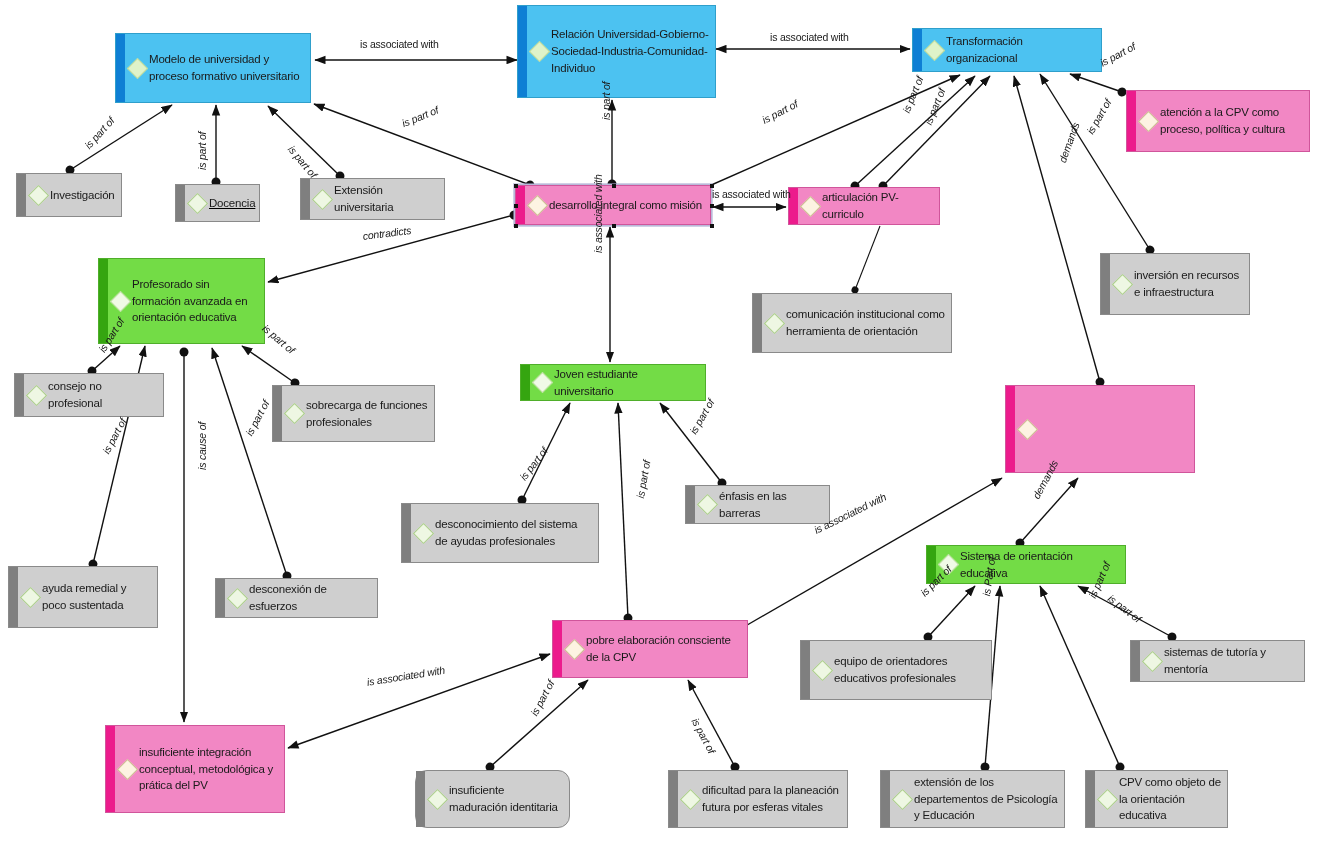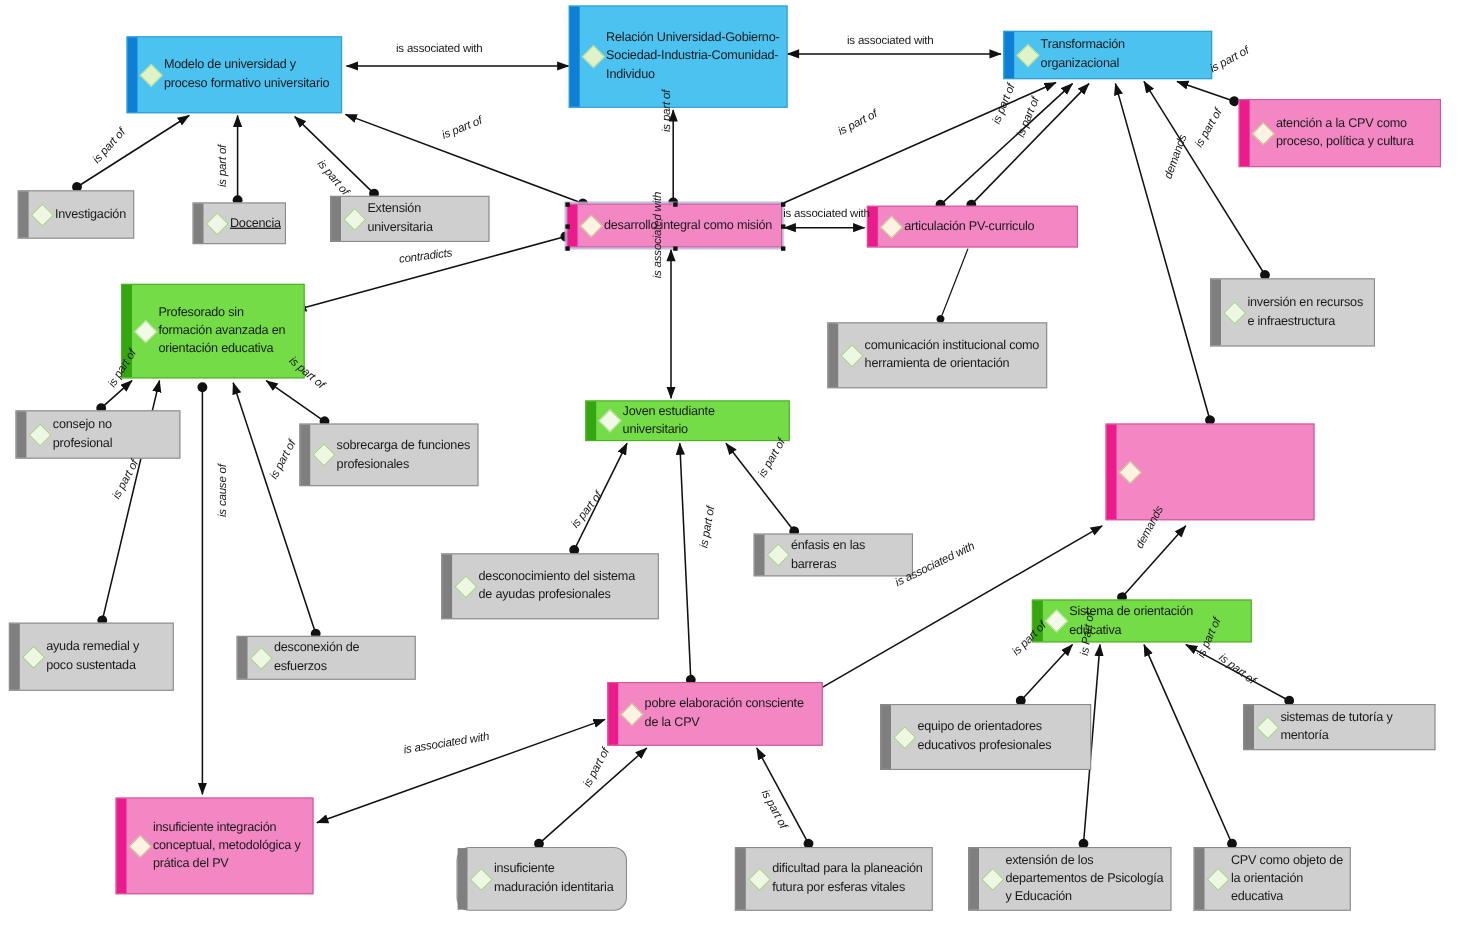--- a/index.html
+++ b/index.html
@@ -16,21 +16,21 @@
   
   .n-blue{background:#4cc2f1;border-color:#2f9fcb;}
   .n-blue .bar{background:#0e7fd4;}
   .n-blue .dia{background:#dff3c9;border-color:#b9d99a;}
   .n-gray{background:#cfcfcf;border-color:#8a8a8a;}
   .n-gray .bar{background:#7f7f7f;}
   .n-gray .dia{background:#eef7e3;border-color:#a9cd88;}
   .n-pink{background:#f287c4;border-color:#d0559b;}
   .n-pink .bar{background:#ec1b8c;}
   .n-pink .dia{background:#fdf3e2;border-color:#cbb98e;}
-  .n-green{background:#73dc46;border-color:#4fae2a;margin-left:12px;}
+  .n-green{background:#73dc46;border-color:#4fae2a;}
   .n-green .bar{background:#35a510;}
   .n-green .dia{background:#f0fae6;border-color:#b7dd98;}
   .node.selected{outline:1px solid #b9b9d8;box-shadow:0 0 0 2px rgba(170,170,210,.55);}
   .handle{position:absolute;width:4px;height:4px;background:#111;}
   .elabel{position:absolute;font-size:10.5px;color:#1a1a1a;white-space:nowrap;
           font-style:italic;transform-origin:0 0;letter-spacing:-0.2px;}
   .elabel.up{font-style:normal;}
 </style>
 </head>
 <body>
@@ -124,21 +124,21 @@
         <span class="txt">desarrollo integral como misión</span>
         <span class="handle" style="left: -2px; top: -2px;"></span>
         <span class="handle" style="left: 96px; top: -2px;"></span>
         <span class="handle" style="left: 194px; top: -2px;"></span>
         <span class="handle" style="left: -2px; top: 18px;"></span>
         <span class="handle" style="left: 194px; top: 18px;"></span>
         <span class="handle" style="left: -2px; top: 38px;"></span>
         <span class="handle" style="left: 96px; top: 38px;"></span>
         <span class="handle" style="left: 194px; top: 38px;"></span>
       </div>
-      <div class="node n-pink" style="left: 788px; top: 187px; width: 192px; height: 38px;">
+      <div class="node n-pink" style="left: 788px; top: 187px; width: 152px; height: 38px;">
         <span class="bar"></span>
         <span class="dia"></span>
         <span class="txt">articulación PV-curriculo</span>
       </div>
       <div class="node n-pink" style="left: 1126px; top: 90px; width: 184px; height: 62px;">
         <span class="bar"></span>
         <span class="dia"></span>
         <span class="txt">atención a la CPV como proceso, política y cultura</span>
       </div>
       <div class="node n-gray" style="left: 1100px; top: 253px; width: 150px; height: 62px;">

